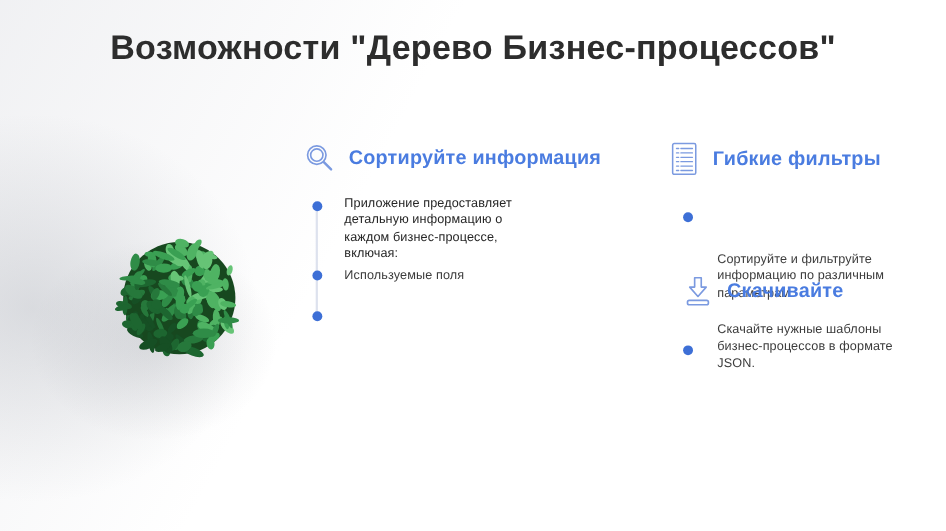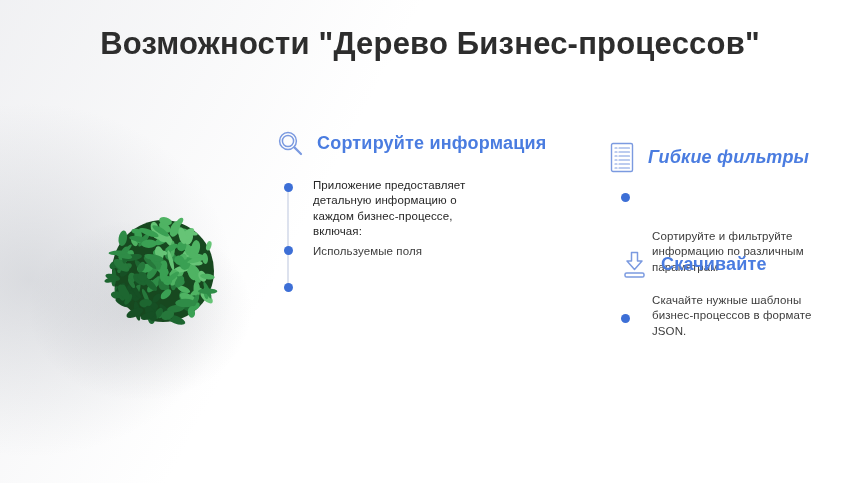--- a/index.html
+++ b/index.html
@@ -20,21 +20,21 @@
     text-align:center; font-size:31px; font-weight:bold;
     color:#2d2d2d; letter-spacing:0.2px;
   }
   .plant { position:absolute; left:95px; top:202px; width:138px; height:140px; }
 
   .section-heading {
     position:absolute; display:flex; align-items:center; gap:13px;
     color:#4a7ce0; font-weight:bold; font-size:18px; letter-spacing:0.2px;
   }
   #h-detail   { left:277px; top:130px; }
-  #h-filters  { left:610px; top:142px;font-style:italic; }
+  #h-filters  { left:610px; top:129px; }
   #h-download { left:621px; top:250px;text-align:center; }
   .section-heading svg { display:block; }
 
   .dot {
     position:absolute; width:9px; height:9px; border-radius:50%;
     background:#3d6fd6; z-index:2;
   }
   .connector {
     position:absolute; left:287px; top:187px; width:2px; height:102px;
     background:#dde2ee; z-index:1;

